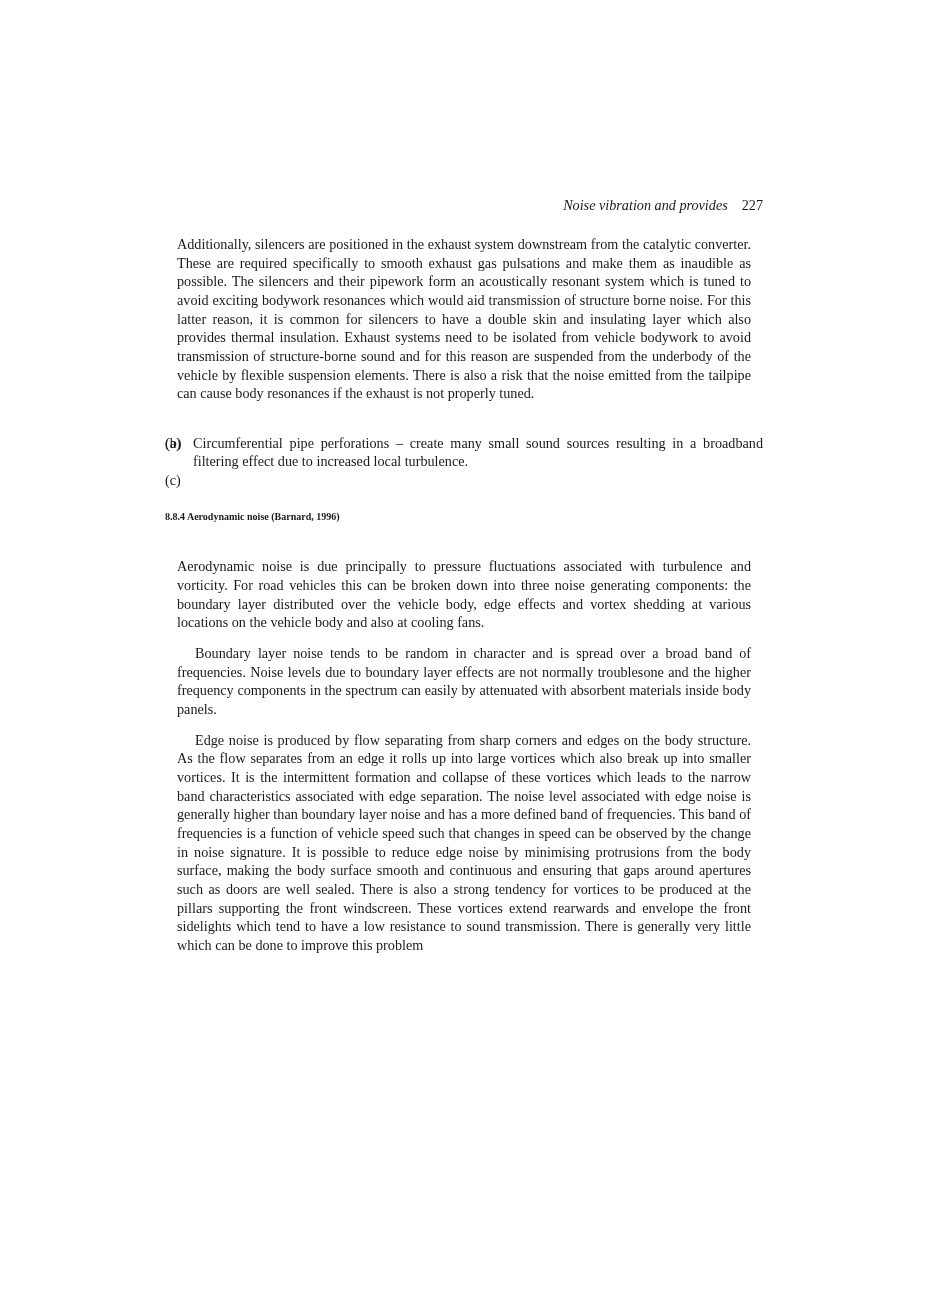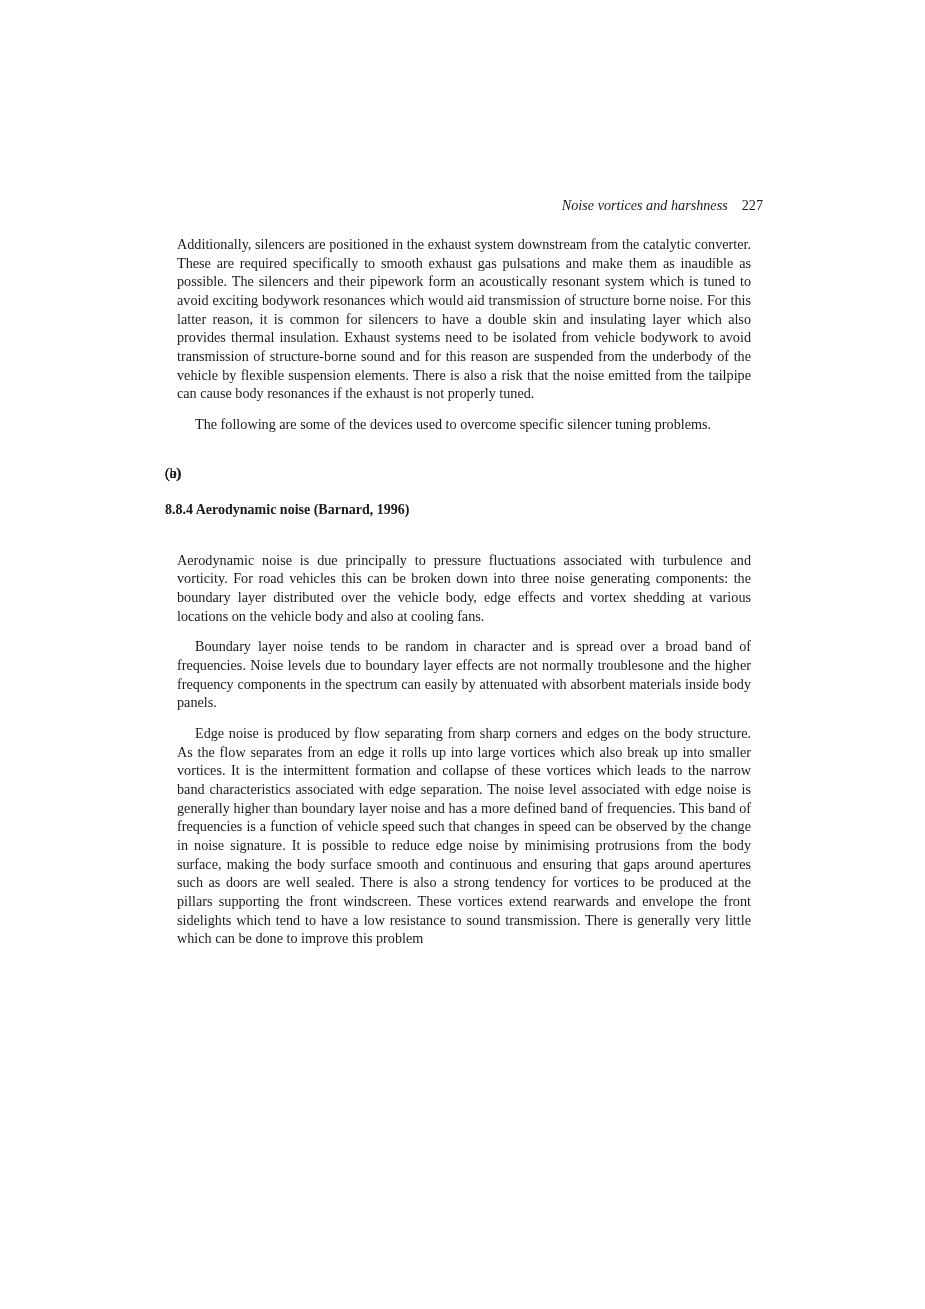--- a/index.html
+++ b/index.html
@@ -11,42 +11,42 @@
   }
   .running-head { text-align: right; height: 19px; margin-bottom: 20px; }
   .running-head .title { font-style: italic; }
   .running-head .pageno { margin-left: 14px; }
   p { margin: 12px; text-align: justify; }
   p.indent { text-indent: 18px; }
   .gap { height: 18.65px; }
   ol.devices { list-style: none; margin: 0; padding: 0; }
   ol.devices li { position: relative; padding-left: 28px; text-align: justify; }
   ol.devices li .marker { position: absolute; left: 0; top: 0; }
-  h3 { margin: 0; font-size: 14px; font-weight: bold; line-height: 18.65px; }
+  h3 { margin: 0; font-size: 10px; font-weight: bold; line-height: 18.65px; }
   em { font-style: italic; }
 </style>
 </head>
 <body>
 
 <div class="page">
   <div class="running-head">
-    <span class="title">Noise vortices and harshness</span><span class="pageno">227</span>
+    <span class="title">Noise vibration and provides</span><span class="pageno">227</span>
   </div>
 
   <p>Additionally, silencers are positioned in the exhaust system downstream from the catalytic converter. These are required specifically to smooth exhaust gas pulsations and make them as inaudible as possible. The silencers and their pipework form an acoustically resonant system which is tuned to avoid exciting bodywork resonances which would aid transmission of structure borne noise. For this latter reason, it is common for silencers to have a double skin and insulating layer which also provides thermal insulation. Exhaust systems need to be isolated from vehicle bodywork to avoid transmission of structure-borne sound and for this reason are suspended from the underbody of the vehicle by flexible suspension elements. There is also a risk that the noise emitted from the tailpipe can cause body resonances if the exhaust is not properly tuned.</p>
-  <p class="indent">The following are some of the devices used to overcome specific silencer tuning problems.</p>
 
   <div class="gap"></div>
 
   <ol class="devices">
     <li>
       <span class="marker">(a)</span>
     </li>
     <li>
       <span class="marker">(b)</span>
+      <span>Circumferential pipe perforations – create many small sound sources resulting in a broadband filtering effect due to increased local turbulence.</span>
     </li>
     <li>
       <span class="marker">(c)</span>
     </li>
   </ol>
 
   <div class="gap"></div>
 
 
   <div class="gap"></div>

